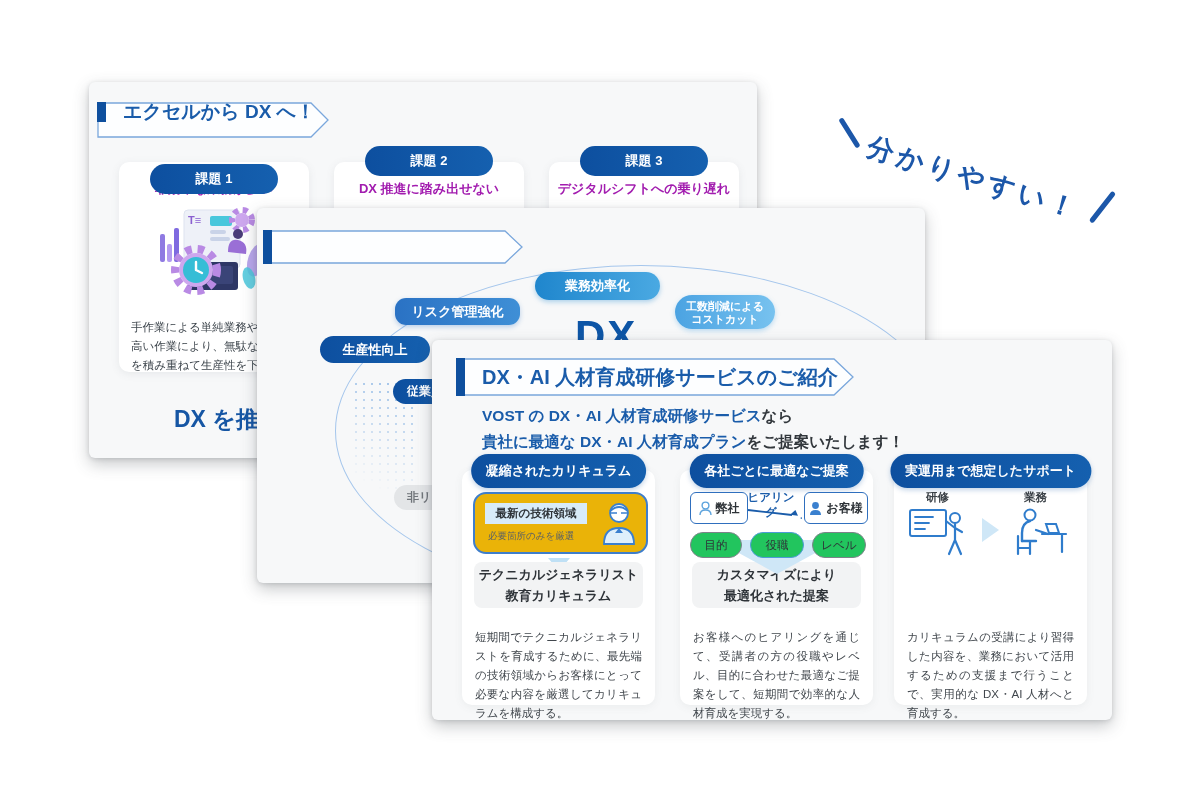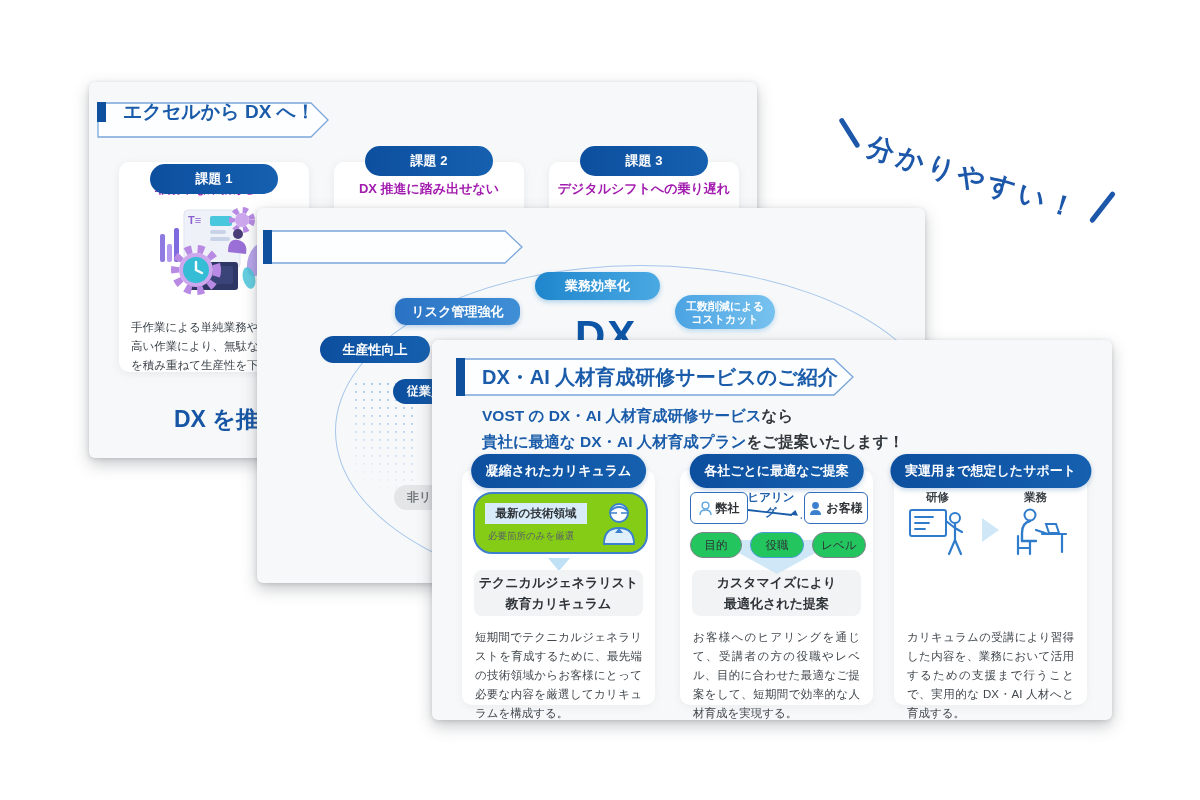--- a/index.html
+++ b/index.html
@@ -51,29 +51,29 @@
            display:flex;align-items:center;padding-left:13px;}
 
   
   .intro{position:absolute;left:50px;font-size:15.5px;font-weight:bold;white-space:nowrap;}
   .intro .em{color:#1a5caa;} .intro .rest{color:#32373c;}
   .col-card{position:absolute;top:130px;width:193px;height:235px;background:#ffffff;border-radius:10px;
             box-shadow:0 2px 8px rgba(90,96,104,.08);}
   .col-pill{position:absolute;top:-16px;left:50%;transform:translateX(-50%);
             background:linear-gradient(90deg,#0d4f9f,#1560af);color:#fff;font-size:13px;font-weight:bold;
             padding:8px 15px;border-radius:999px;white-space:nowrap;box-shadow:0 2px 5px rgba(13,79,159,.25);}
-  .gray-box{position:absolute;left:12px;right:12px;top:100px;height:46px;background:#f2f3f4;border-radius:8px;
+  .gray-box{position:absolute;left:12px;right:12px;top:92px;height:46px;background:#f2f3f4;border-radius:8px;
             display:flex;flex-direction:column;align-items:center;justify-content:center;gap:3px;}
   .gray-box span{font-size:13px;font-weight:bold;color:#2e3338;white-space:nowrap;}
   .col-body{position:absolute;left:13px;right:13px;top:158px;font-size:11.5px;line-height:19px;color:#41474d;
             text-align:justify;}
 
   
-  .v1-frame{position:absolute;left:11px;top:22px;width:171px;height:58px;background:#84cc16;
-            border:2px solid #3f7ecb;border-radius:19px;}
+  .v1-frame{position:absolute;left:11px;top:22px;width:171px;height:58px;background:#eab308;
+            border:2px solid #3f7ecb;border-radius:13px;}
   .v1-tag{position:absolute;left:10px;top:9px;width:102px;height:21px;background:#d8ebf8;
           display:flex;align-items:center;justify-content:center;font-size:11.5px;font-weight:bold;color:#2e3338;white-space:nowrap;}
   .v1-cap{position:absolute;left:13px;top:36px;font-size:9.5px;color:#5a6066;white-space:nowrap;}
   .v1-person{position:absolute;right:8px;top:6px;}
   .v1-tri{position:absolute;left:50%;top:88px;transform:translateX(-50%);width:0;height:0;
           border-left:11px solid transparent;border-right:11px solid transparent;border-top:13px solid #bfe0f5;}
 
   
   .v2-box{position:absolute;top:22px;height:30px;background:#fff;border:1.5px solid #2f6fbe;border-radius:6px;
           display:flex;align-items:center;justify-content:center;gap:4px;font-size:12px;font-weight:bold;color:#2e3338;}

